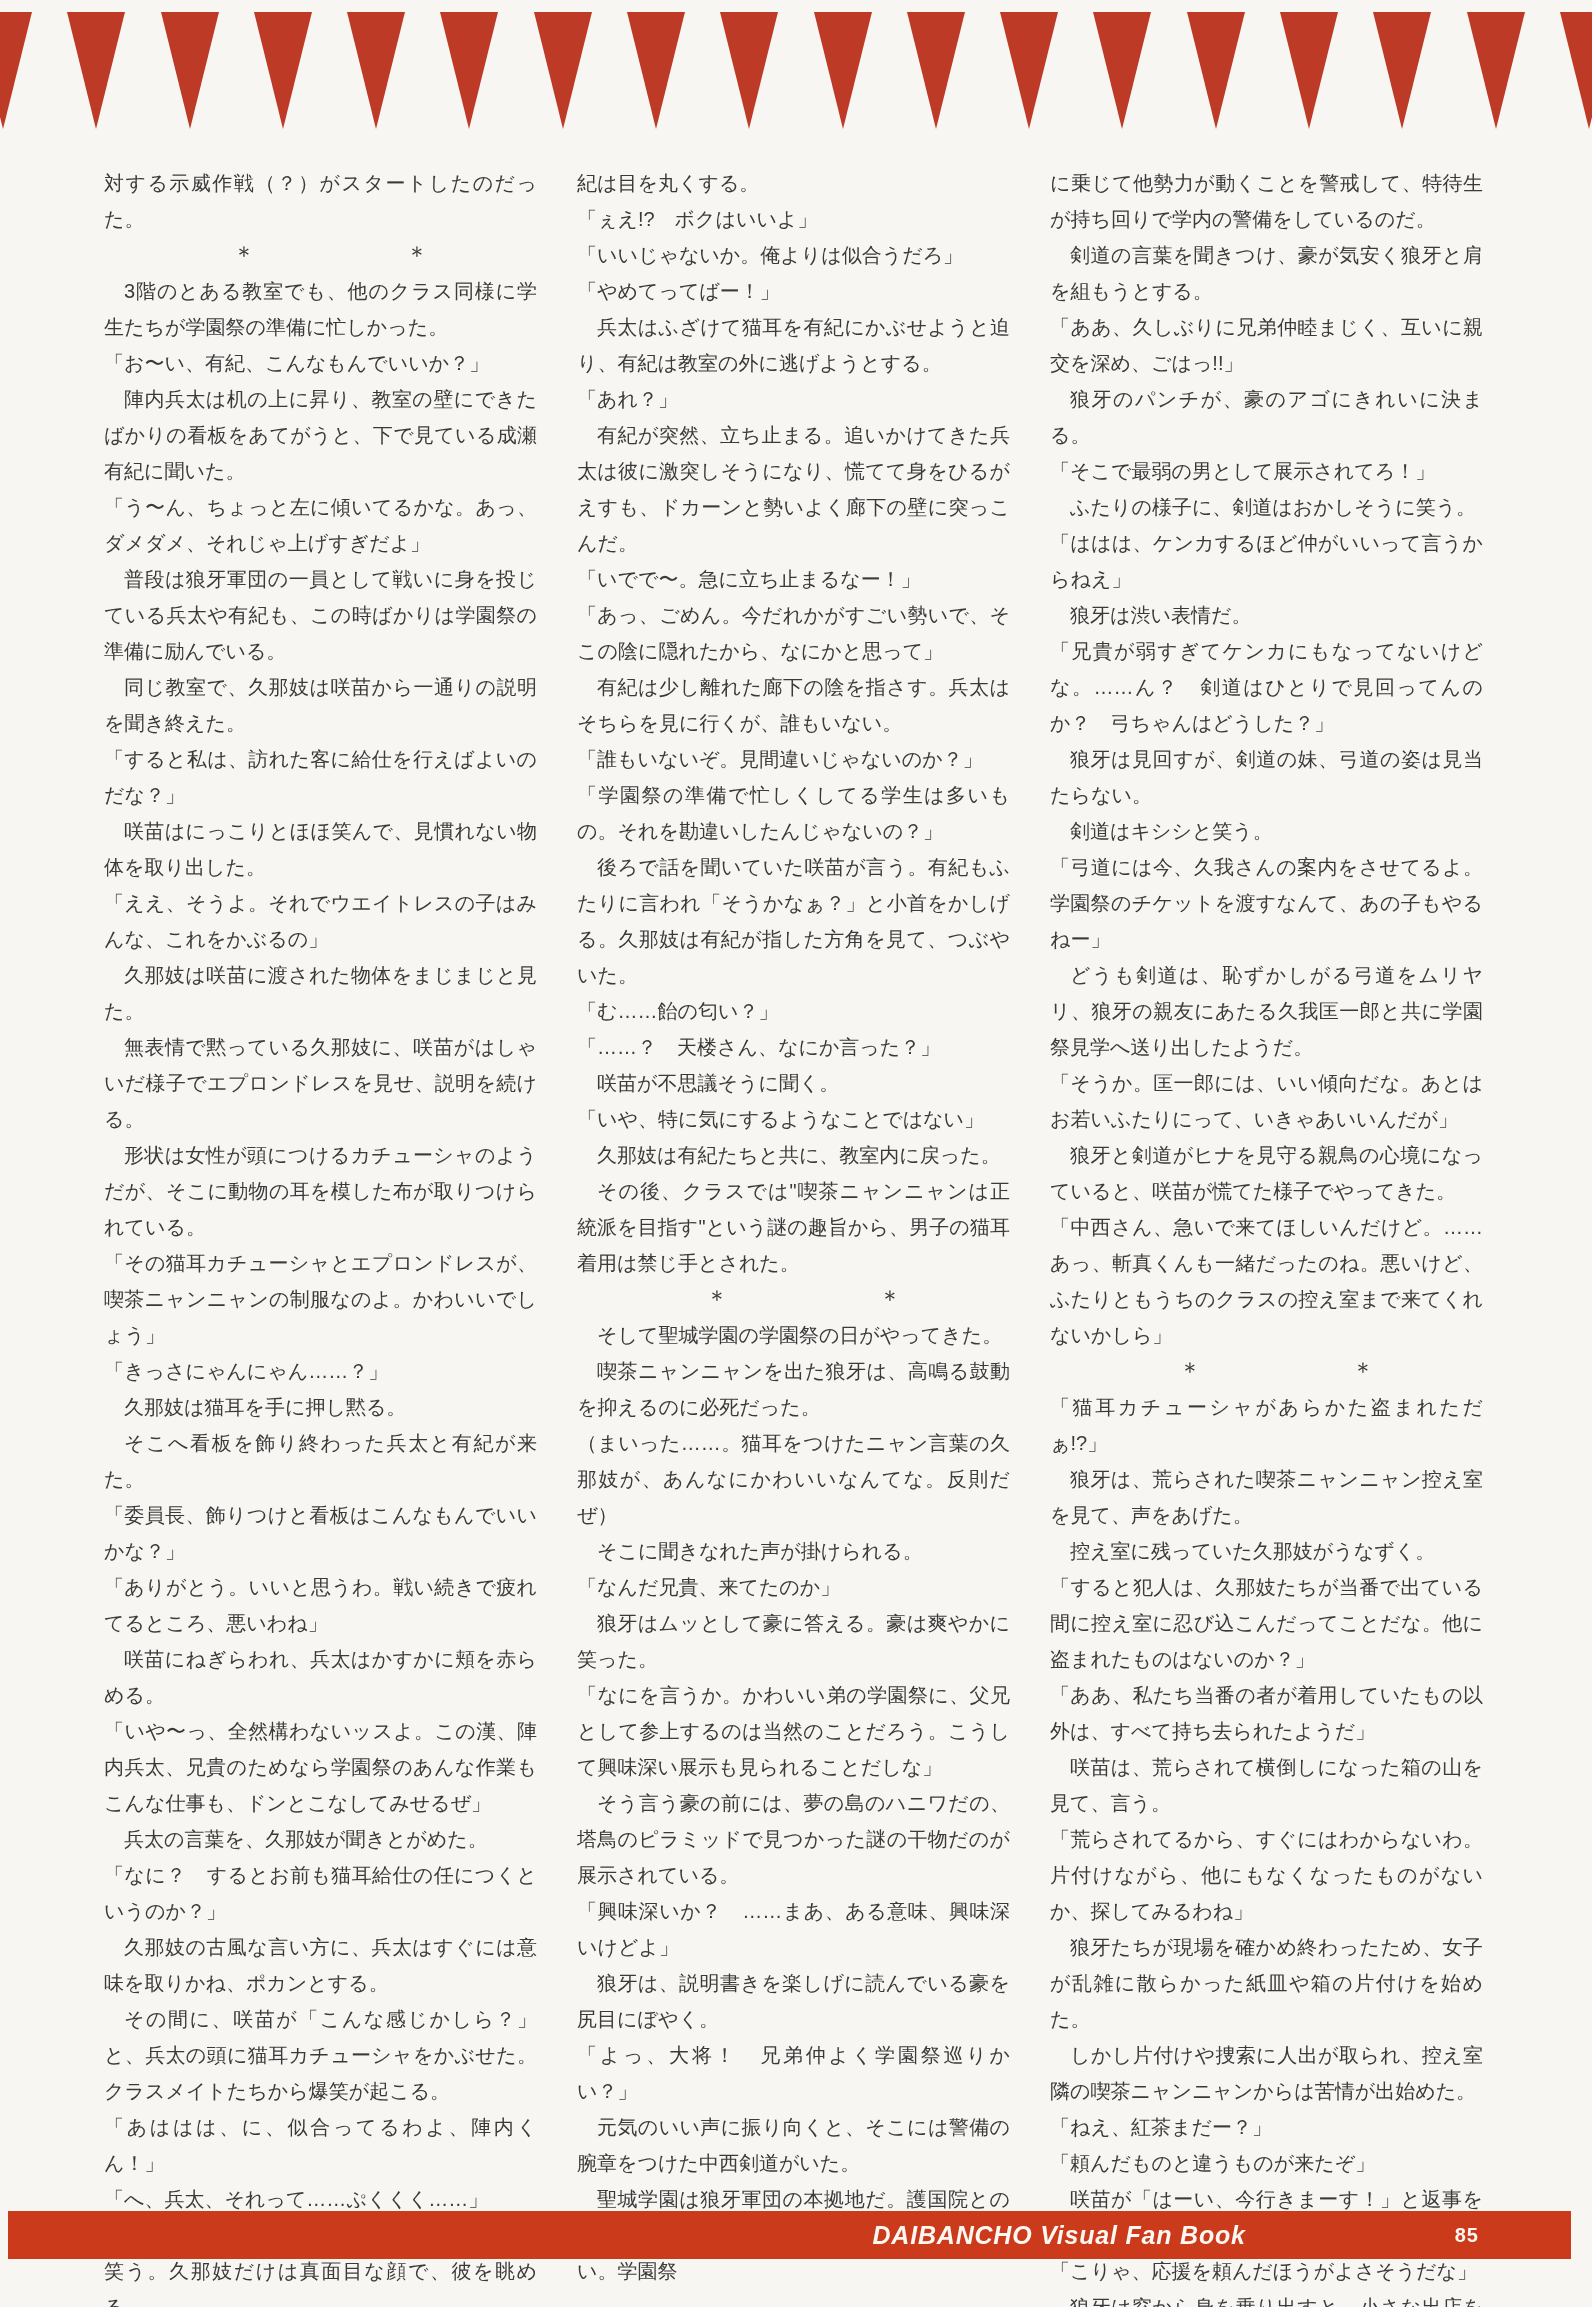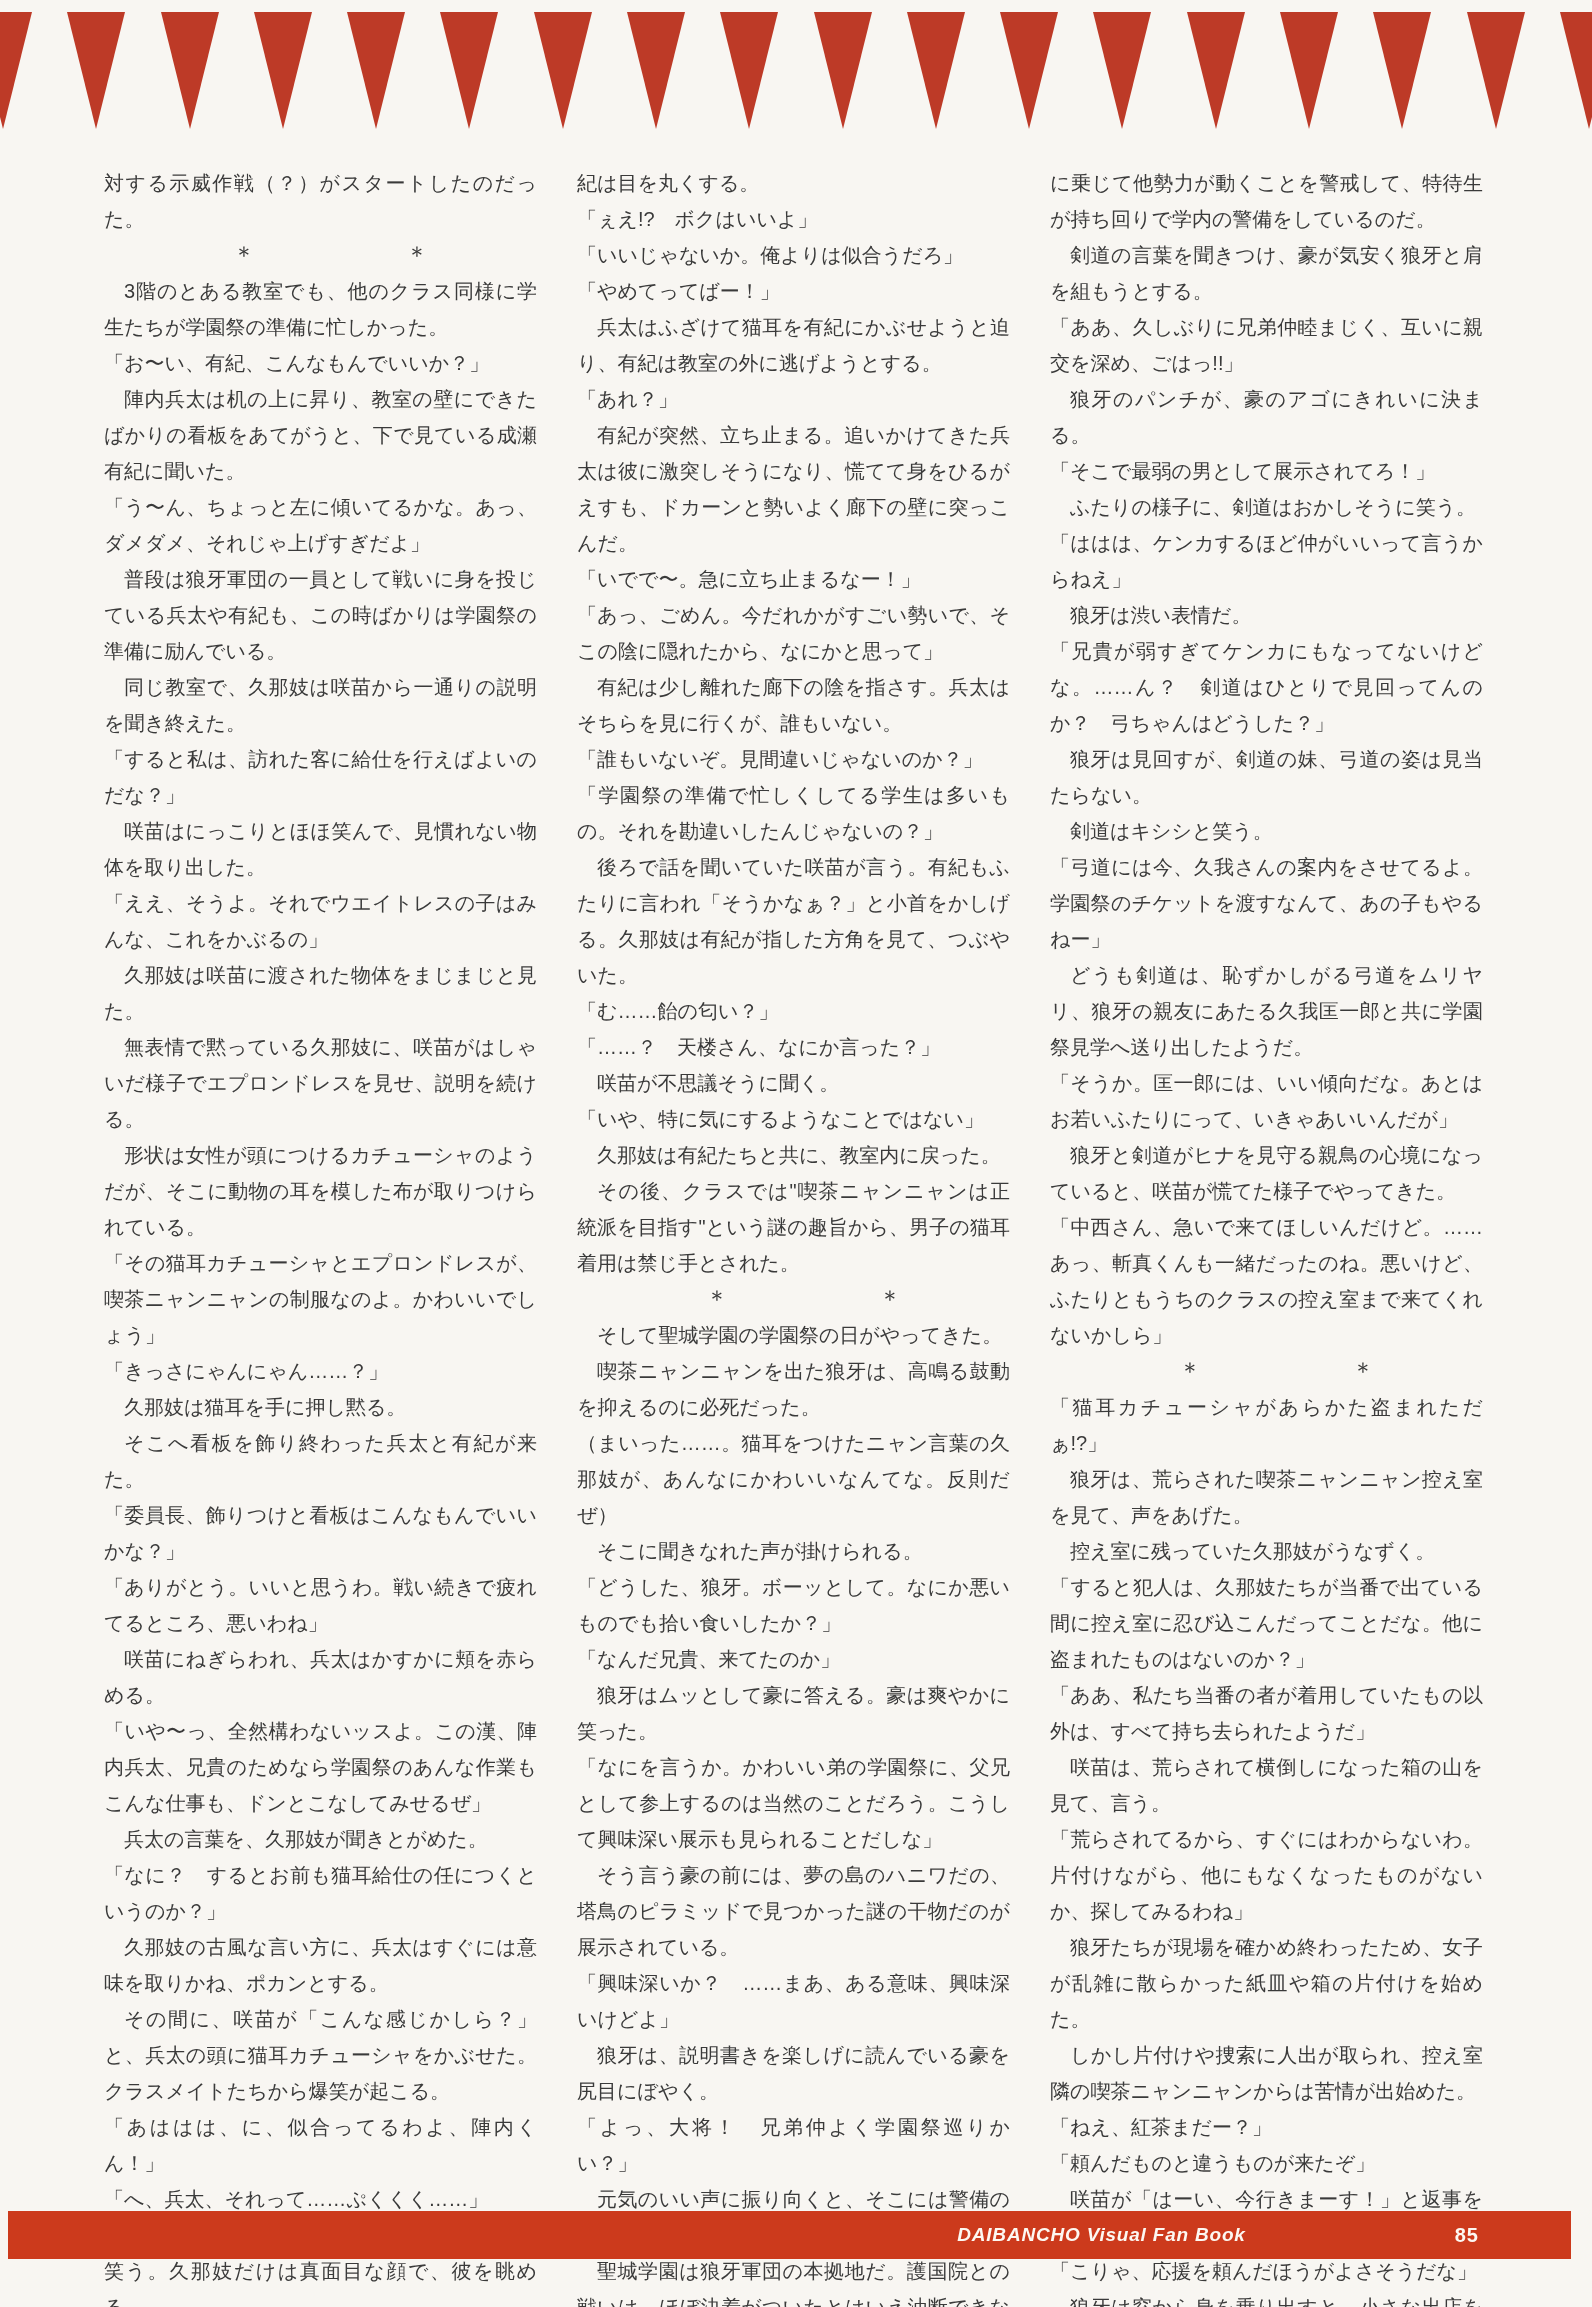--- a/index.html
+++ b/index.html
@@ -64,21 +64,21 @@
     background:var(--footer-color,#cc3a1c);
     display:flex;
     align-items:center;
     justify-content:flex-end;
     padding-right:92px;
     color:#fdf8f2;
   }
   .footer-title {
     font-style:italic;
     font-weight:600;
-    font-size:19px;
+    font-size:25px;
     letter-spacing:0.8px;
     margin-right:209px;
     white-space:nowrap;
   }
   .page-num {
     font-weight:700;
     font-size:20px;
     letter-spacing:1px;
   }
 </style>
@@ -164,21 +164,20 @@
         <p class="para narration">久那妓は有紀たちと共に、教室内に戻った。</p>
         <p class="para narration">その後、クラスでは"喫茶ニャンニャンは正統派を目指す"という謎の趣旨から、男子の猫耳着用は禁じ手とされた。</p>
         <p class="para separator">
           <span>＊</span>
           <span>＊</span>
         </p>
         <p class="para narration">そして聖城学園の学園祭の日がやってきた。</p>
         <p class="para narration">喫茶ニャンニャンを出た狼牙は、高鳴る鼓動を抑えるのに必死だった。</p>
         <p class="para dialogue">（まいった……。猫耳をつけたニャン言葉の久那妓が、あんなにかわいいなんてな。反則だぜ）</p>
         <p class="para narration">そこに聞きなれた声が掛けられる。</p>
-        <p class="para dialogue">「どうした、狼牙。ボーッとして。なにか悪いものでも拾い食いしたか？」</p>
         <p class="para dialogue">「なんだ兄貴、来てたのか」</p>
         <p class="para narration">狼牙はムッとして豪に答える。豪は爽やかに笑った。</p>
         <p class="para dialogue">「なにを言うか。かわいい弟の学園祭に、父兄として参上するのは当然のことだろう。こうして興味深い展示も見られることだしな」</p>
         <p class="para narration">そう言う豪の前には、夢の島のハニワだの、塔鳥のピラミッドで見つかった謎の干物だのが展示されている。</p>
         <p class="para dialogue">「興味深いか？　……まあ、ある意味、興味深いけどよ」</p>
         <p class="para narration">狼牙は、説明書きを楽しげに読んでいる豪を尻目にぼやく。</p>
         <p class="para dialogue">「よっ、大将！　兄弟仲よく学園祭巡りかい？」</p>
         <p class="para narration">元気のいい声に振り向くと、そこには警備の腕章をつけた中西剣道がいた。</p>
         <p class="para narration">聖城学園は狼牙軍団の本拠地だ。護国院との戦いは、ほぼ決着がついたとはいえ油断できない。学園祭</p>
       </section>

